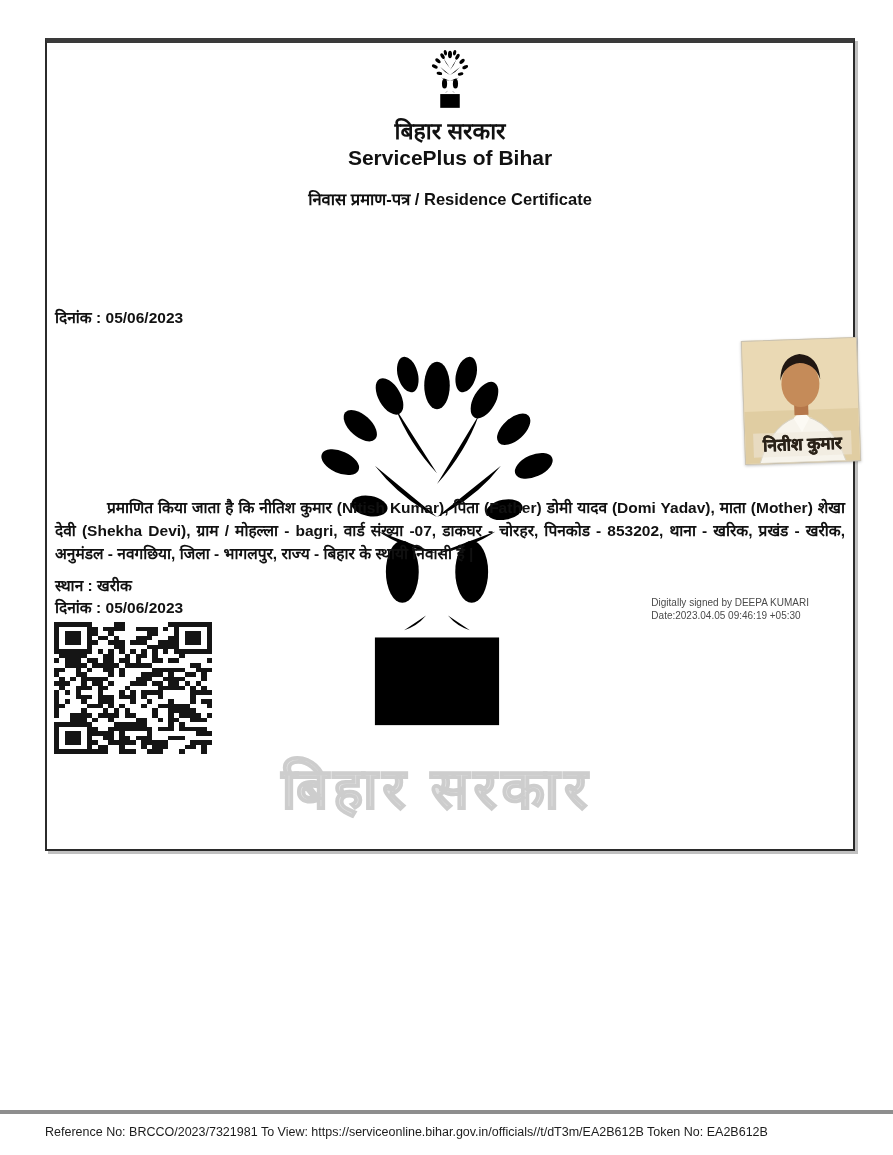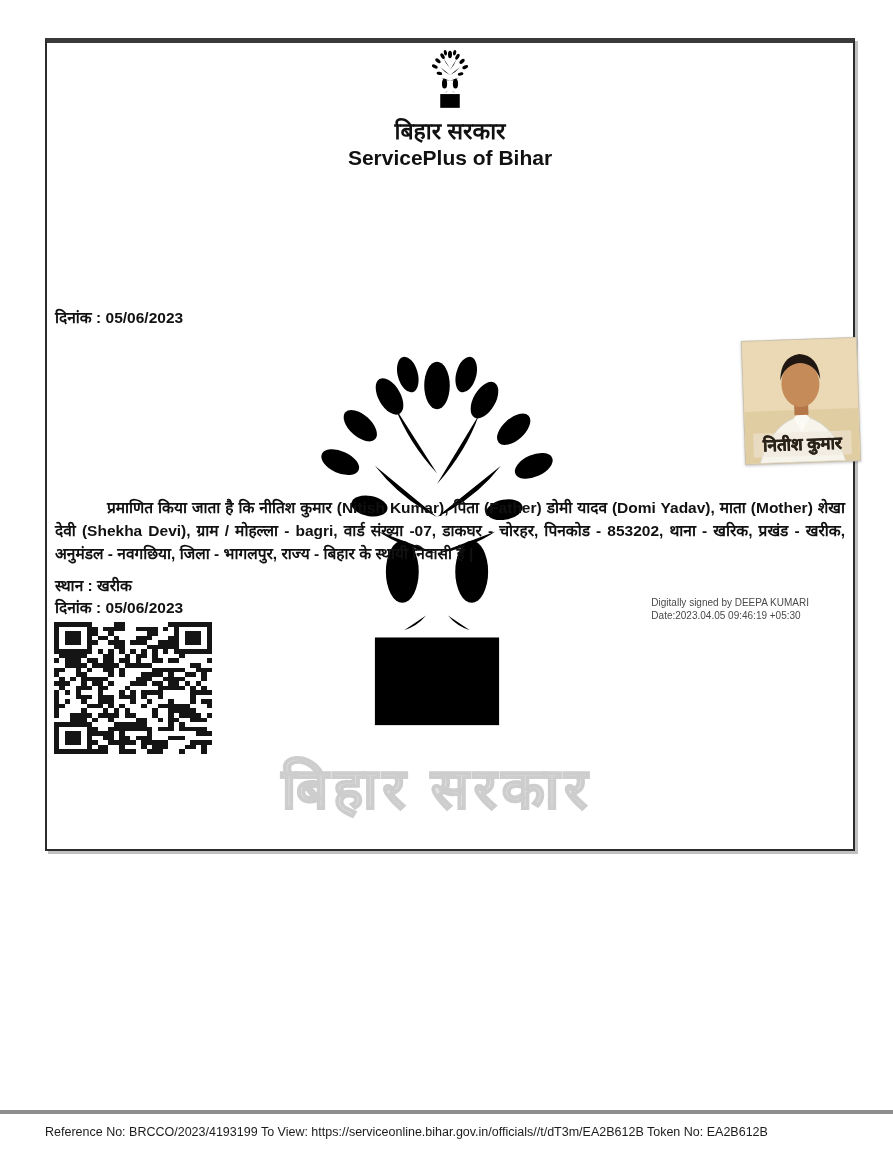--- a/index.html
+++ b/index.html
@@ -106,20 +106,21 @@
     <div class="wm-text">बिहार सरकार</div>
   </div>
 
   <header class="head">
     <svg class="logo" viewBox="0 0 220 230">
       <use href="#bihar-emblem"></use>
     </svg>
     <div class="t1">बिहार सरकार</div>
     <div class="t2">ServicePlus of Bihar</div>
     <div class="tsp"></div>
+    <div class="t4">निवास प्रमाण-पत्र / Residence Certificate</div>
   </header>
 
   <div class="meta-row">
     <div>
       <span>दिनांक :</span>
       <span>05/06/2023</span>
     </div>
   </div>
 
   <div class="photo">
@@ -596,13 +597,13 @@
   <div class="digital-sig">
     <div>Digitally signed by DEEPA KUMARI</div>
     <div>Date:2023.04.05 09:46:19 +05:30</div>
   </div>
 
 
 
 </div>
 
 <div class="footer-rule"></div>
-<div class="footer-text">Reference No: BRCCO/2023/4193199 To View: https://serviceonline.bihar.gov.in/officials//t/dT3m/EA2B612B Token No: EA2B612B</div>
+<div class="footer-text">Reference No: BRCCO/2023/7321981 To View: https://serviceonline.bihar.gov.in/officials//t/dT3m/EA2B612B Token No: EA2B612B</div>
 
 </body></html>

